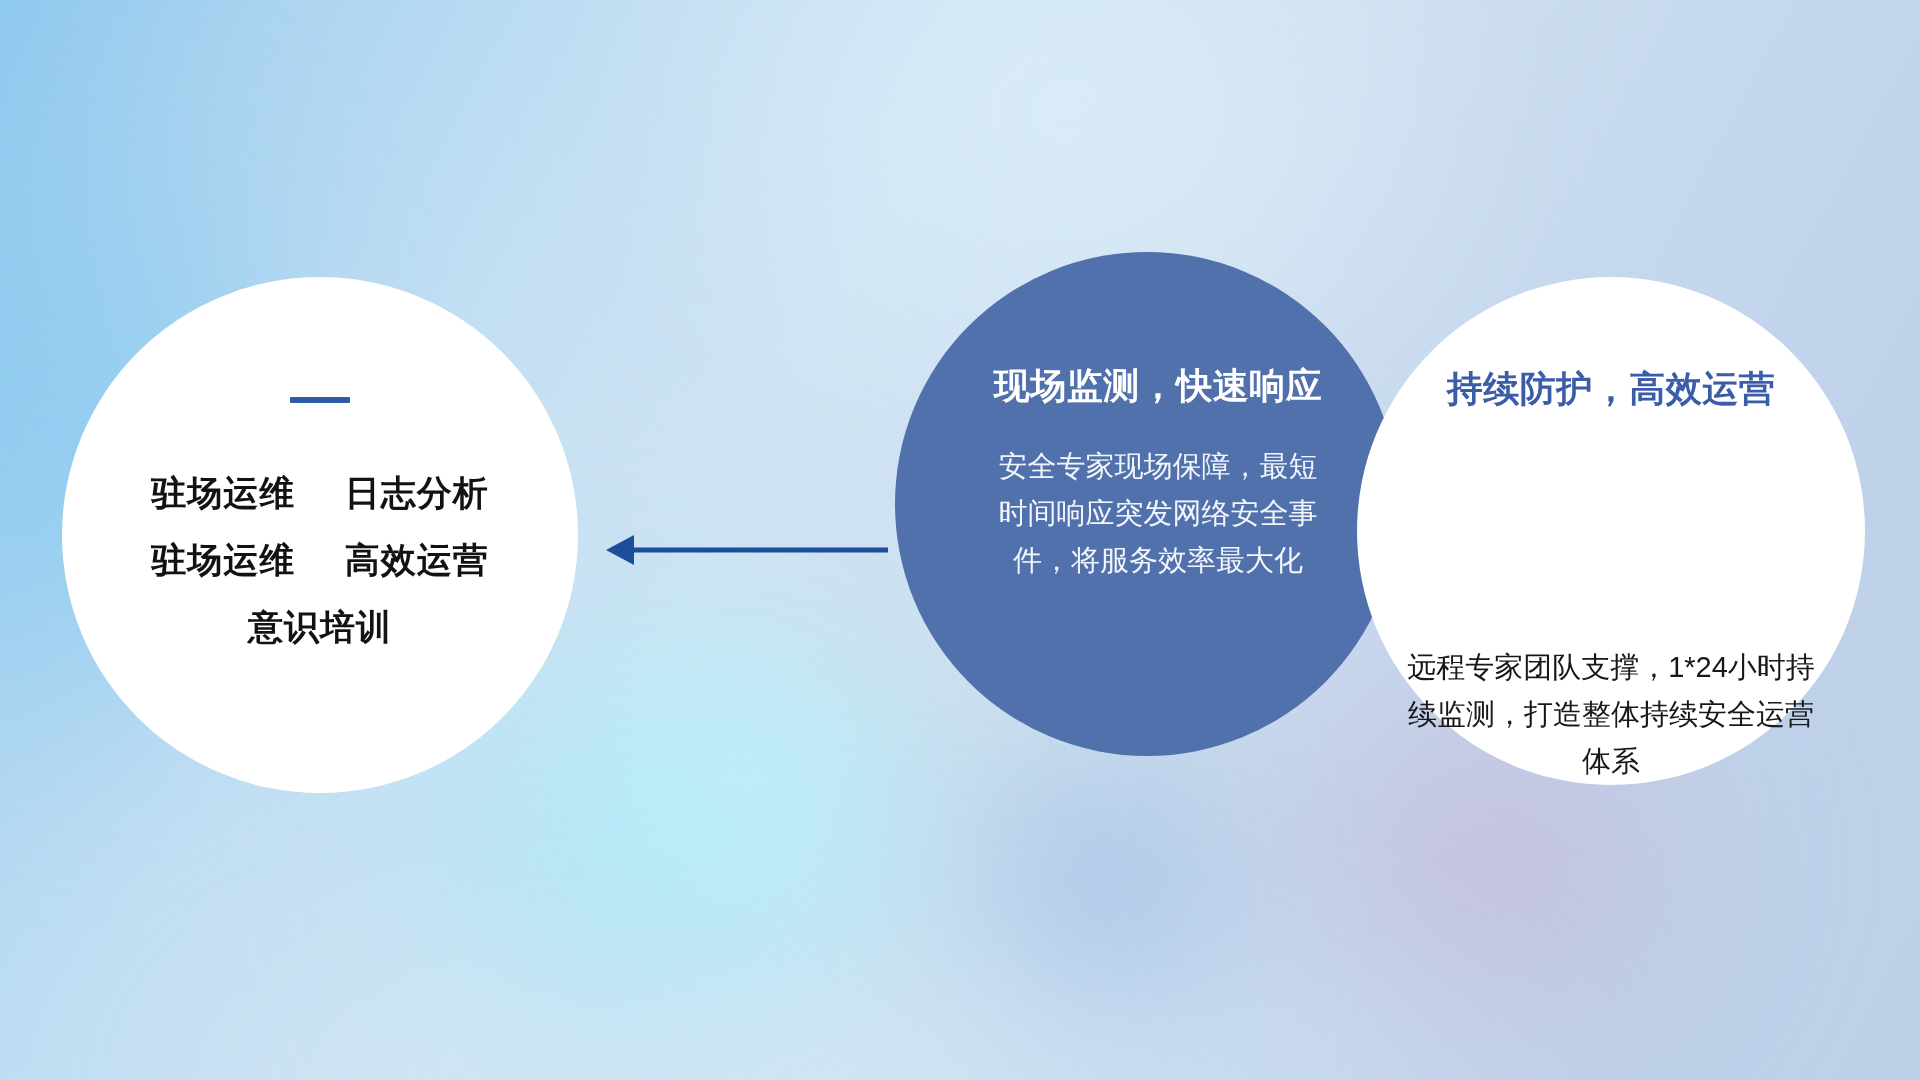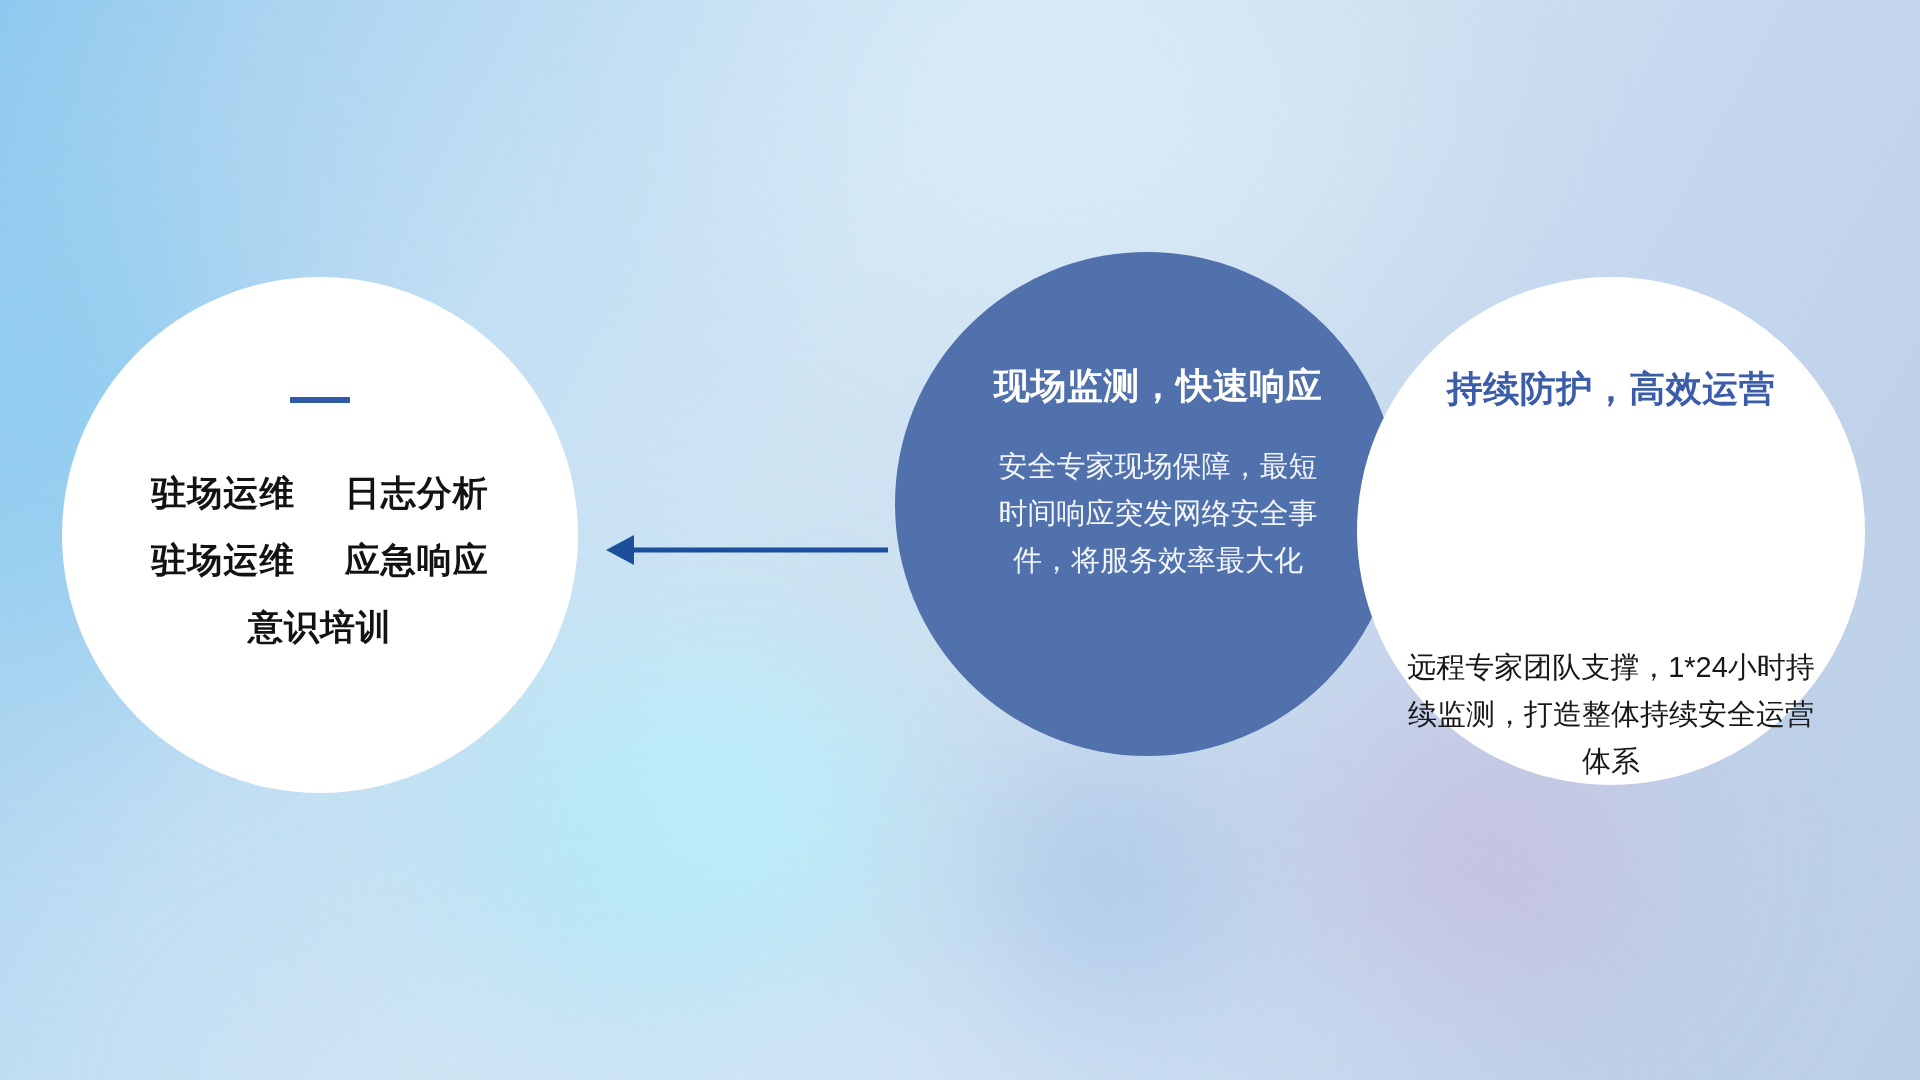--- a/index.html
+++ b/index.html
@@ -227,21 +227,21 @@
     <div class="left-divider"></div>
     <div class="left-lines">
       <div class="row">
         <span>驻场运维</span>
         <span class="gap"></span>
         <span>日志分析</span>
       </div>
       <div class="row">
         <span>驻场运维</span>
         <span class="gap"></span>
-        <span>应急响应</span>
+        <span>高效运营</span>
       </div>
       <div class="row">
         <span>意识培训</span>
       </div>
     </div>
   </div>
 
   <div class="mid-content">
     <div class="mid-title">现场监测，快速响应</div>
     <div class="mid-body">安全专家现场保障，最短时间响应突发网络安全事件，将服务效率最大化</div>

